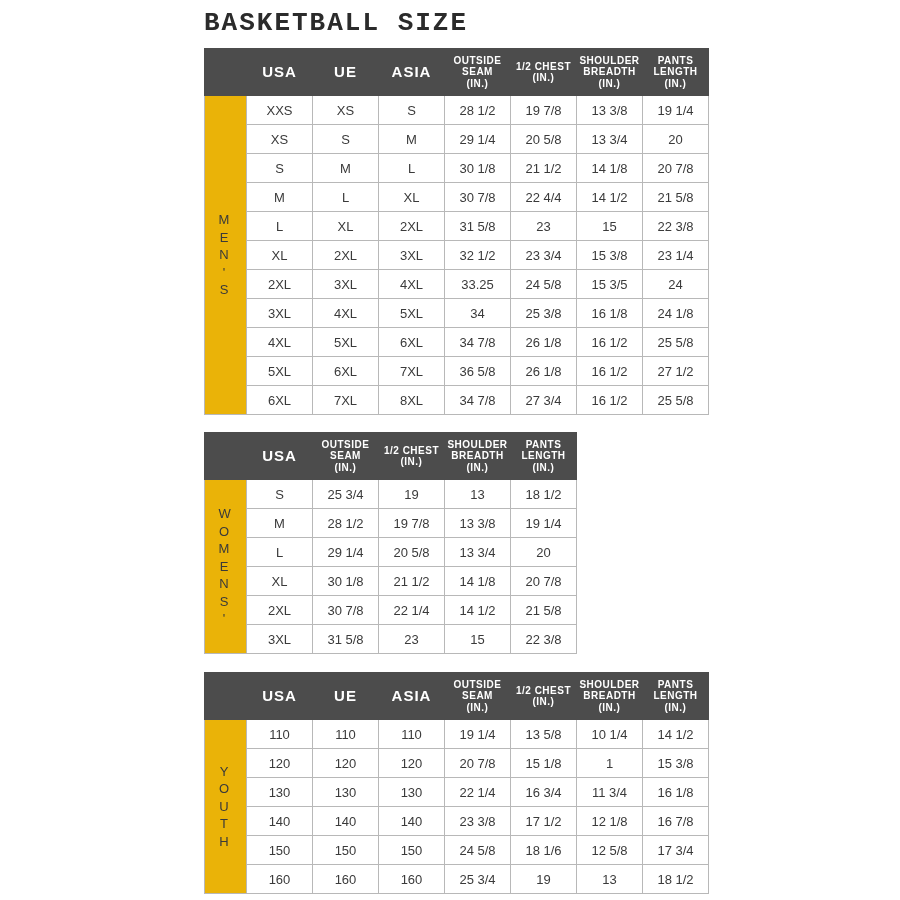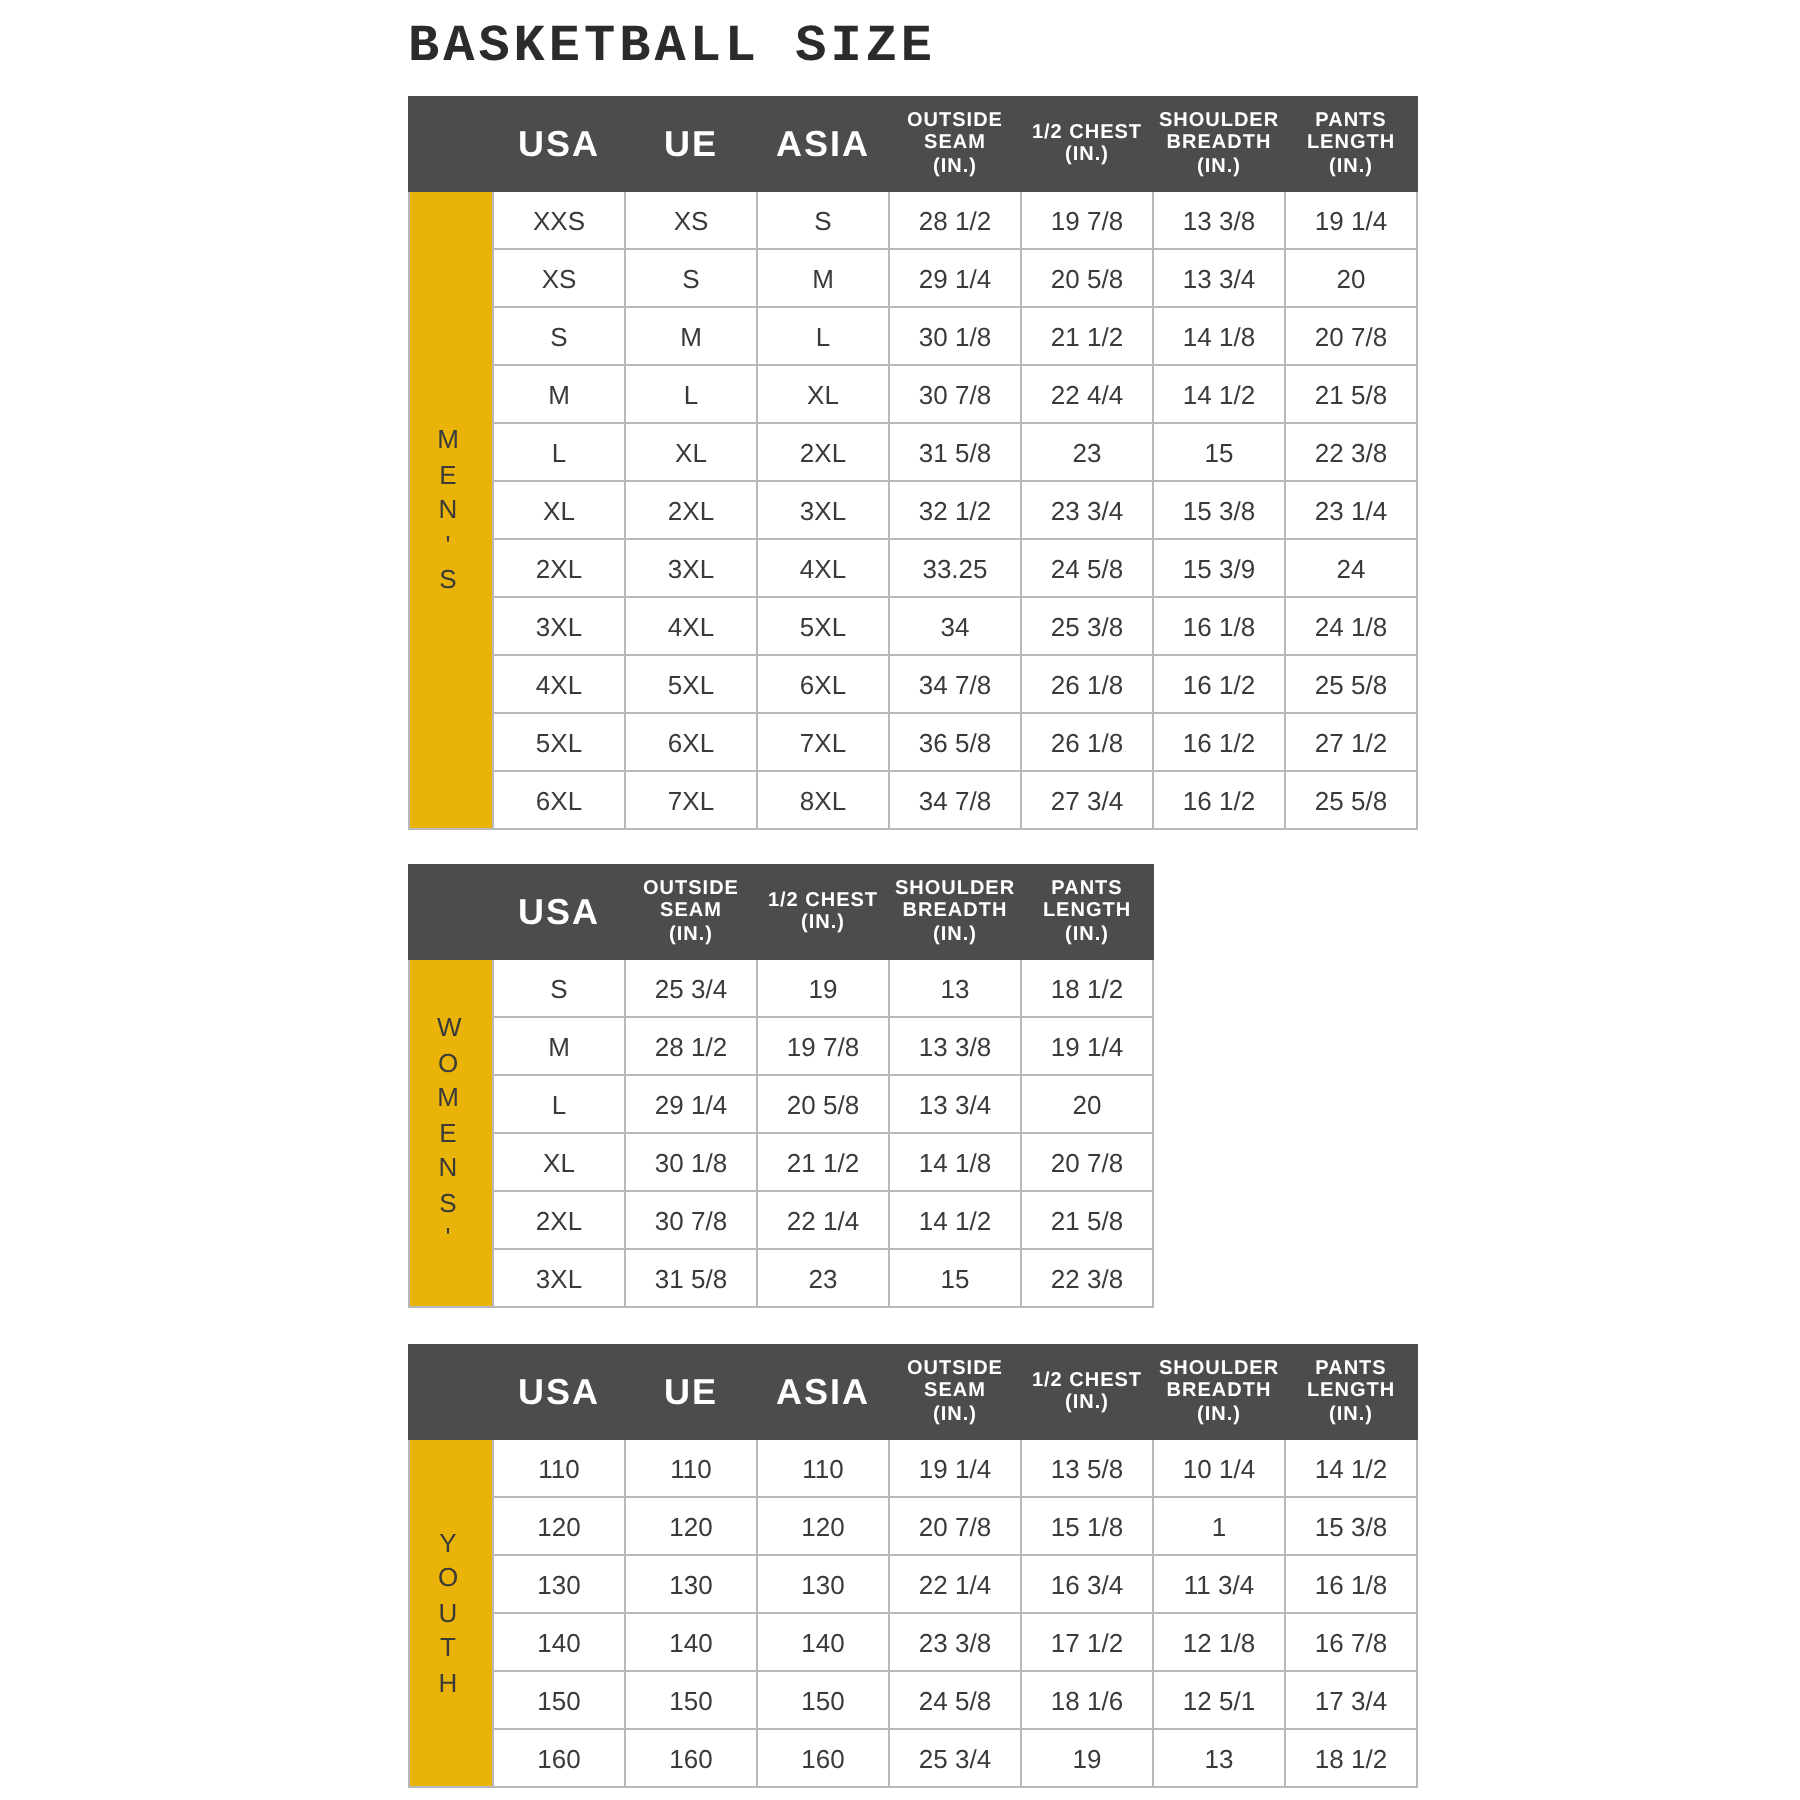--- a/index.html
+++ b/index.html
@@ -47,21 +47,21 @@
   }
   table.sizetable thead th {
     background: #4c4c4c;
     color: #ffffff;
     font-weight: bold;
     border: 1px solid #4c4c4c;
     height: 46px;
     line-height: 1.15;
   }
   thead th.big {
-    font-size: 18px;
+    font-size: 15px;
     letter-spacing: 1px;
   }
   thead th.small {
     font-size: 10px;
     letter-spacing: 0.5px;
   }
   thead th.corner {
     background: #ffffff;
     border: 1px solid #ffffff;
   }
@@ -189,21 +189,21 @@
           <td>23 3/4</td>
           <td>15 3/8</td>
           <td>23 1/4</td>
         </tr>
         <tr>
           <td>2XL</td>
           <td>3XL</td>
           <td>4XL</td>
           <td>33.25</td>
           <td>24 5/8</td>
-          <td>15 3/9</td>
+          <td>15 3/5</td>
           <td>24</td>
         </tr>
         <tr>
           <td>3XL</td>
           <td>4XL</td>
           <td>5XL</td>
           <td>34</td>
           <td>25 3/8</td>
           <td>16 1/8</td>
           <td>24 1/8</td>
@@ -394,21 +394,21 @@
           <td>17 1/2</td>
           <td>12 1/8</td>
           <td>16 7/8</td>
         </tr>
         <tr>
           <td>150</td>
           <td>150</td>
           <td>150</td>
           <td>24 5/8</td>
           <td>18 1/6</td>
-          <td>12 5/1</td>
+          <td>12 5/8</td>
           <td>17 3/4</td>
         </tr>
         <tr>
           <td>160</td>
           <td>160</td>
           <td>160</td>
           <td>25 3/4</td>
           <td>19</td>
           <td>13</td>
           <td>18 1/2</td>

